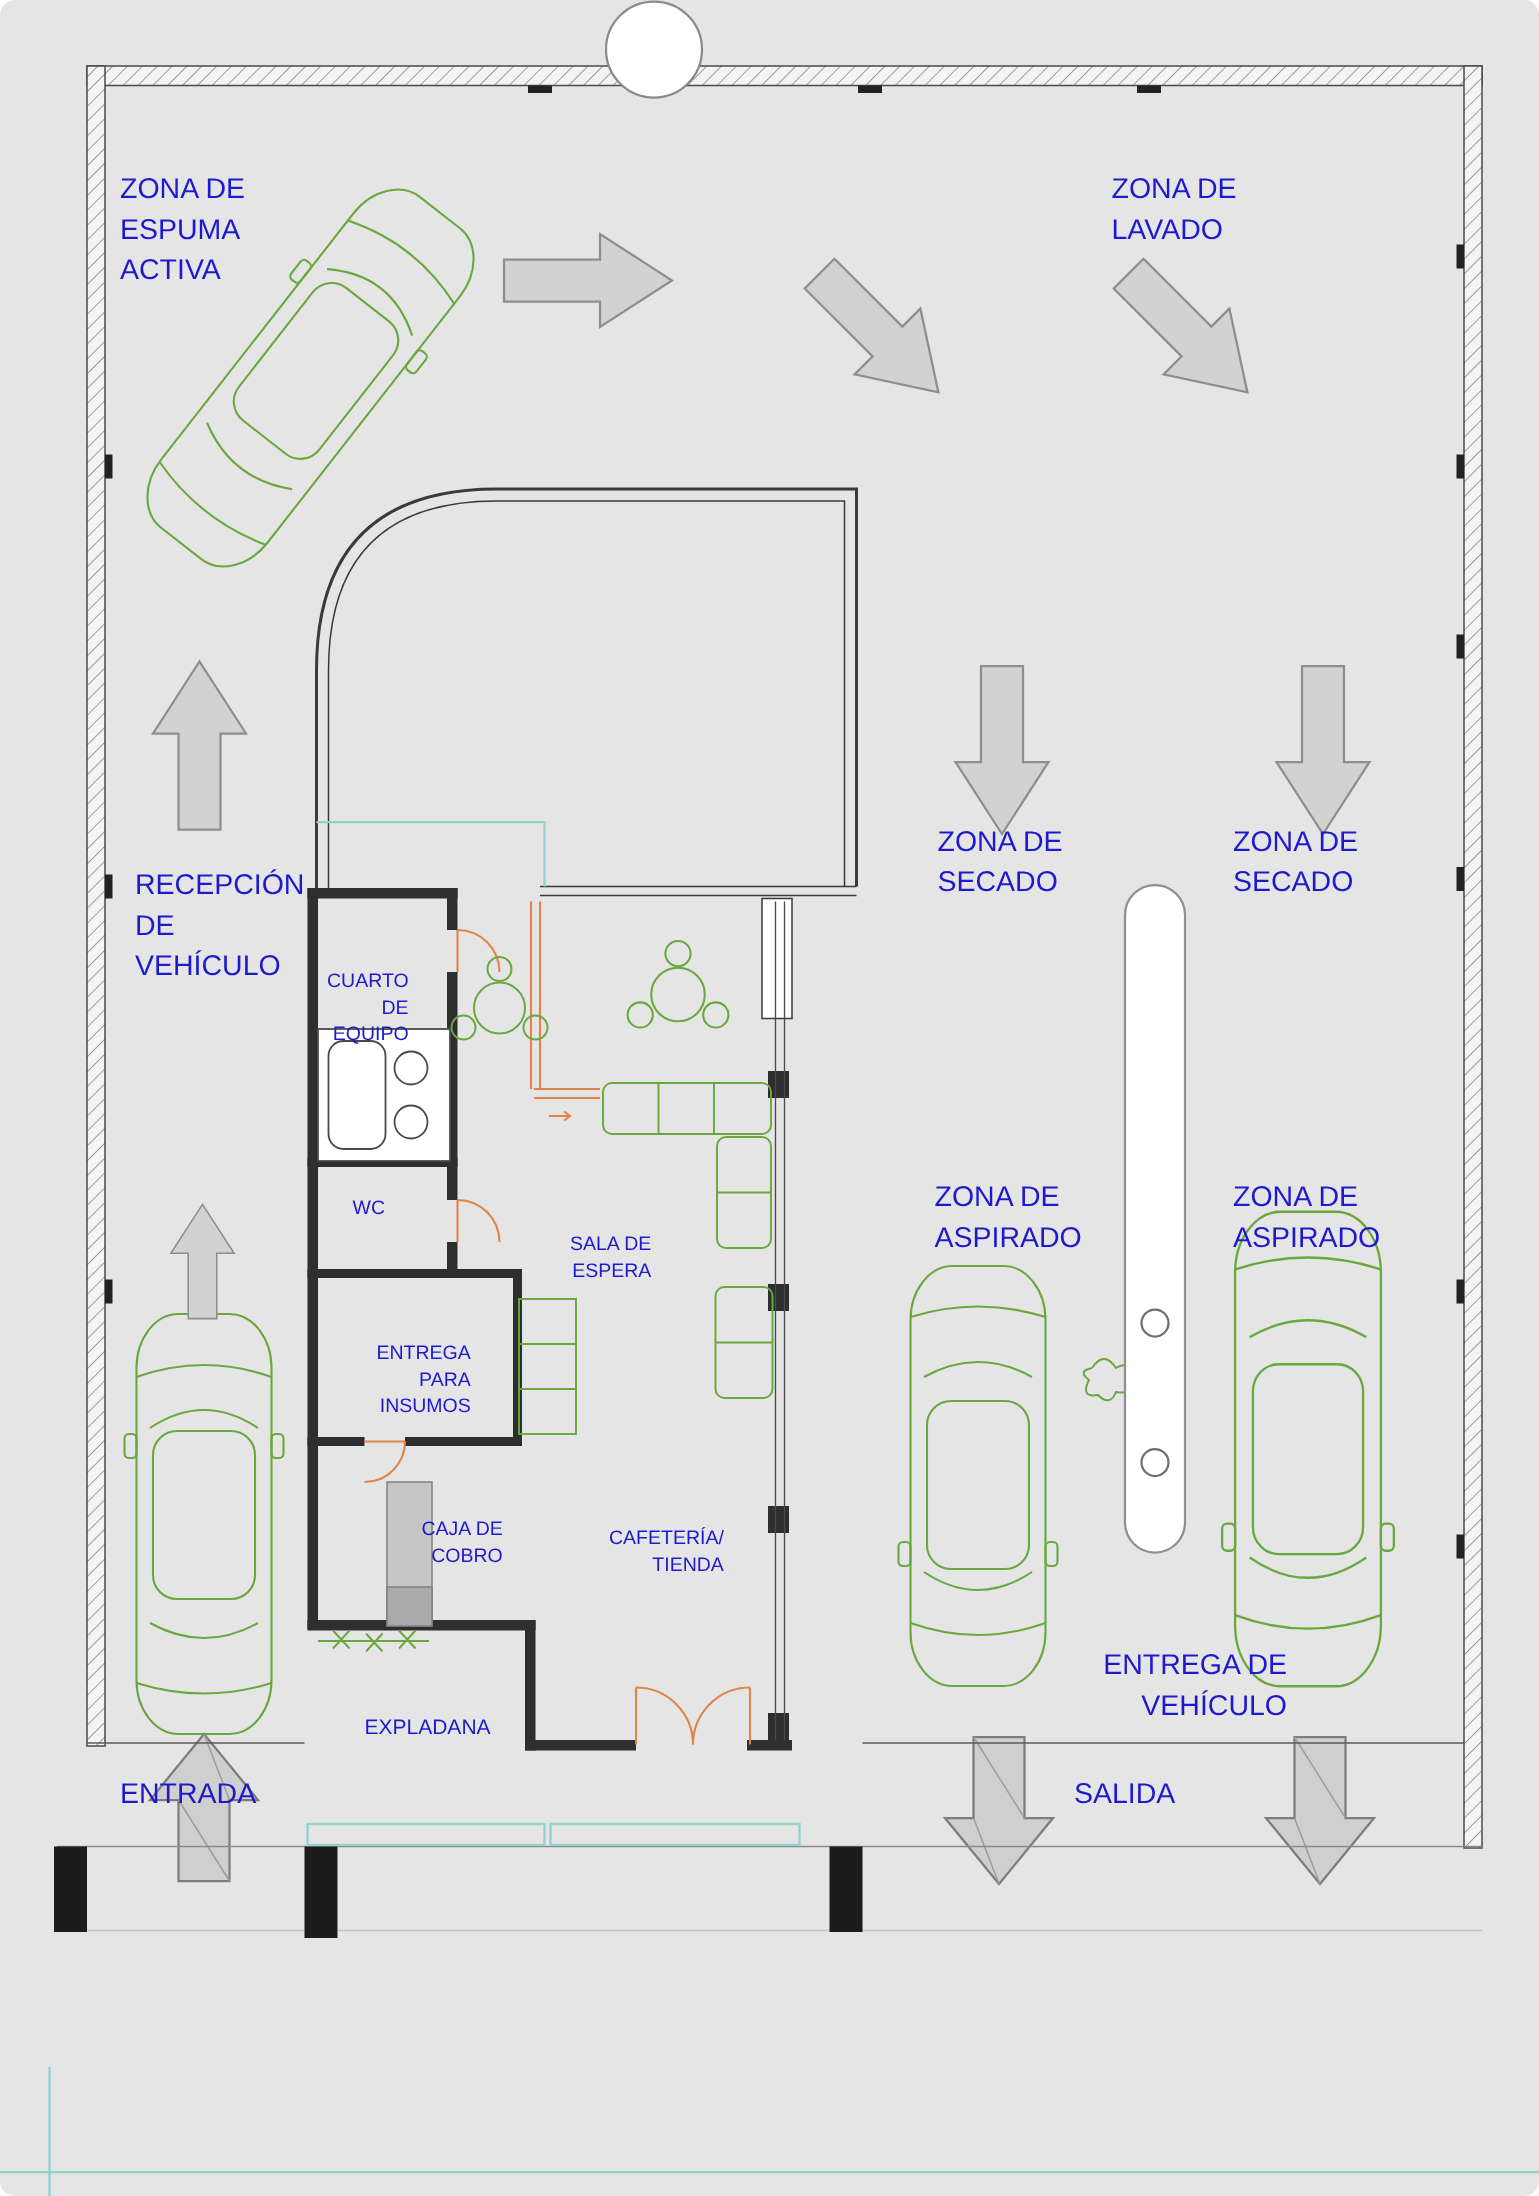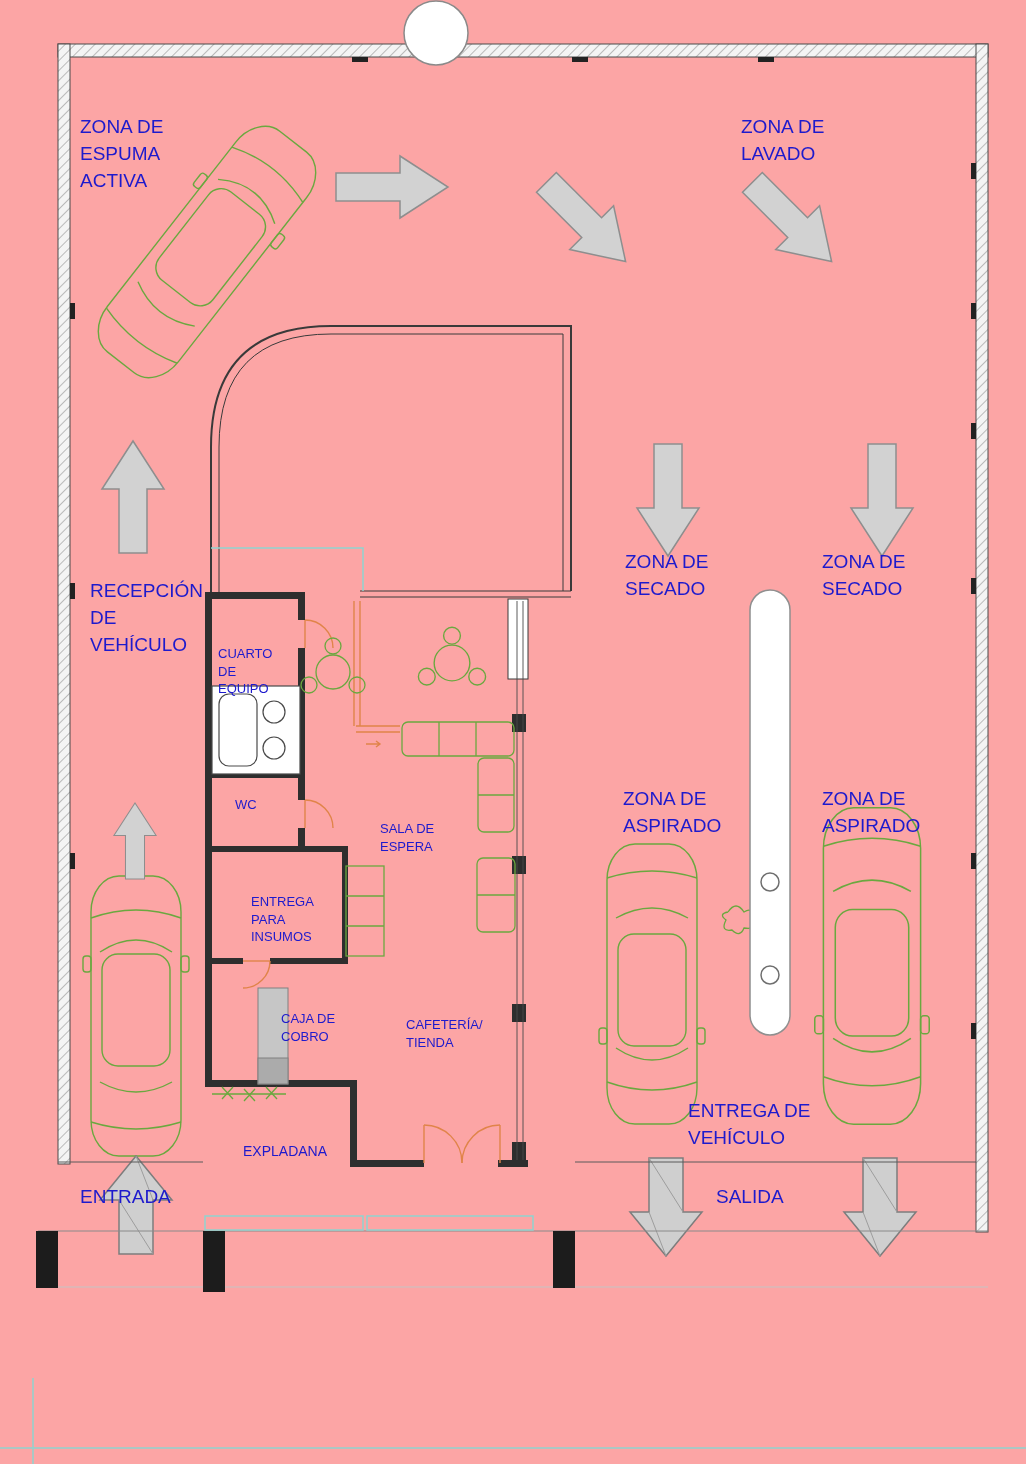--- a/index.html
+++ b/index.html
@@ -4,26 +4,26 @@
 <style>
   :root{
     --label-blue:#1d1acd;
     --wall-black:#2e2e2e;
     --car-green:#6aa83f;
     --door-orange:#e08449;
     --arrow-gray:#d2d2d2;
     --teal:#8fd3cf;
   }
   html,body{margin:0;padding:0;background:#ffffff;}
-  .canvas{position:relative;width:1026px;height:1464px;background:#fca5a5;overflow:hidden;
-          font-family:"Liberation Sans",sans-serif;}
+  .canvas{position:relative;width:1026px;height:1464px;background:#e5e5e5;overflow:hidden;
+          font-family:"Liberation Sans",sans-serif;border-radius:10px;}
   .canvas svg{position:absolute;left:0;top:0;}
   .lbl{position:absolute;color:var(--label-blue);white-space:pre-line;}
   .lbl-lg{font-size:19px;line-height:1.42;}
-  .lbl-sm{font-size:13px;line-height:1.35;}
+  .lbl-sm{font-size:13px;line-height:1.35;text-align:right;}
   .street{position:absolute;left:54px;width:972px;text-align:center;color:#161616;
           font-size:31px;letter-spacing:0.5px;}
   
   .arrow{fill:var(--arrow-gray);stroke:#8e8e8e;stroke-width:1.5;}
   .farrow-body{fill:#cfcfcf;stroke:#7d7d7d;stroke-width:1.5;}
   .car{stroke:var(--car-green);fill:none;stroke-width:1.4;}
   .furn{stroke:var(--car-green);fill:none;stroke-width:1.3;}
   .door{stroke:var(--door-orange);fill:none;stroke-width:1.4;}
   .teal{stroke:var(--teal);fill:none;stroke-width:1.5;}
   .thinline{stroke:#3a3a3a;fill:none;}
@@ -275,18 +275,18 @@
   <div class="lbl lbl-lg" style="left:623px;top:786px">ZONA DE
 ASPIRADO</div>
   <div class="lbl lbl-lg" style="left:822px;top:786px">ZONA DE
 ASPIRADO</div>
   <div class="lbl lbl-sm" style="left:281px;top:1010px">CAJA DE
 COBRO</div>
   <div class="lbl lbl-sm" style="left:406px;top:1016px">CAFETERÍA/
 TIENDA</div>
   <div class="lbl" style="left:243px;top:1143px;font-size:14px">EXPLADANA</div>
   <div class="lbl lbl-lg" style="left:80px;top:1184px">ENTRADA</div>
-  <div class="lbl lbl-lg" style="left:688px;top:1098px;width:170px;text-align:left">ENTREGA DE
+  <div class="lbl lbl-lg" style="left:688px;top:1098px;width:170px;text-align:right">ENTREGA DE
 VEHÍCULO</div>
   <div class="lbl lbl-lg" style="left:716px;top:1184px">SALIDA</div>
 
 
 </div>
 
 </body></html>

